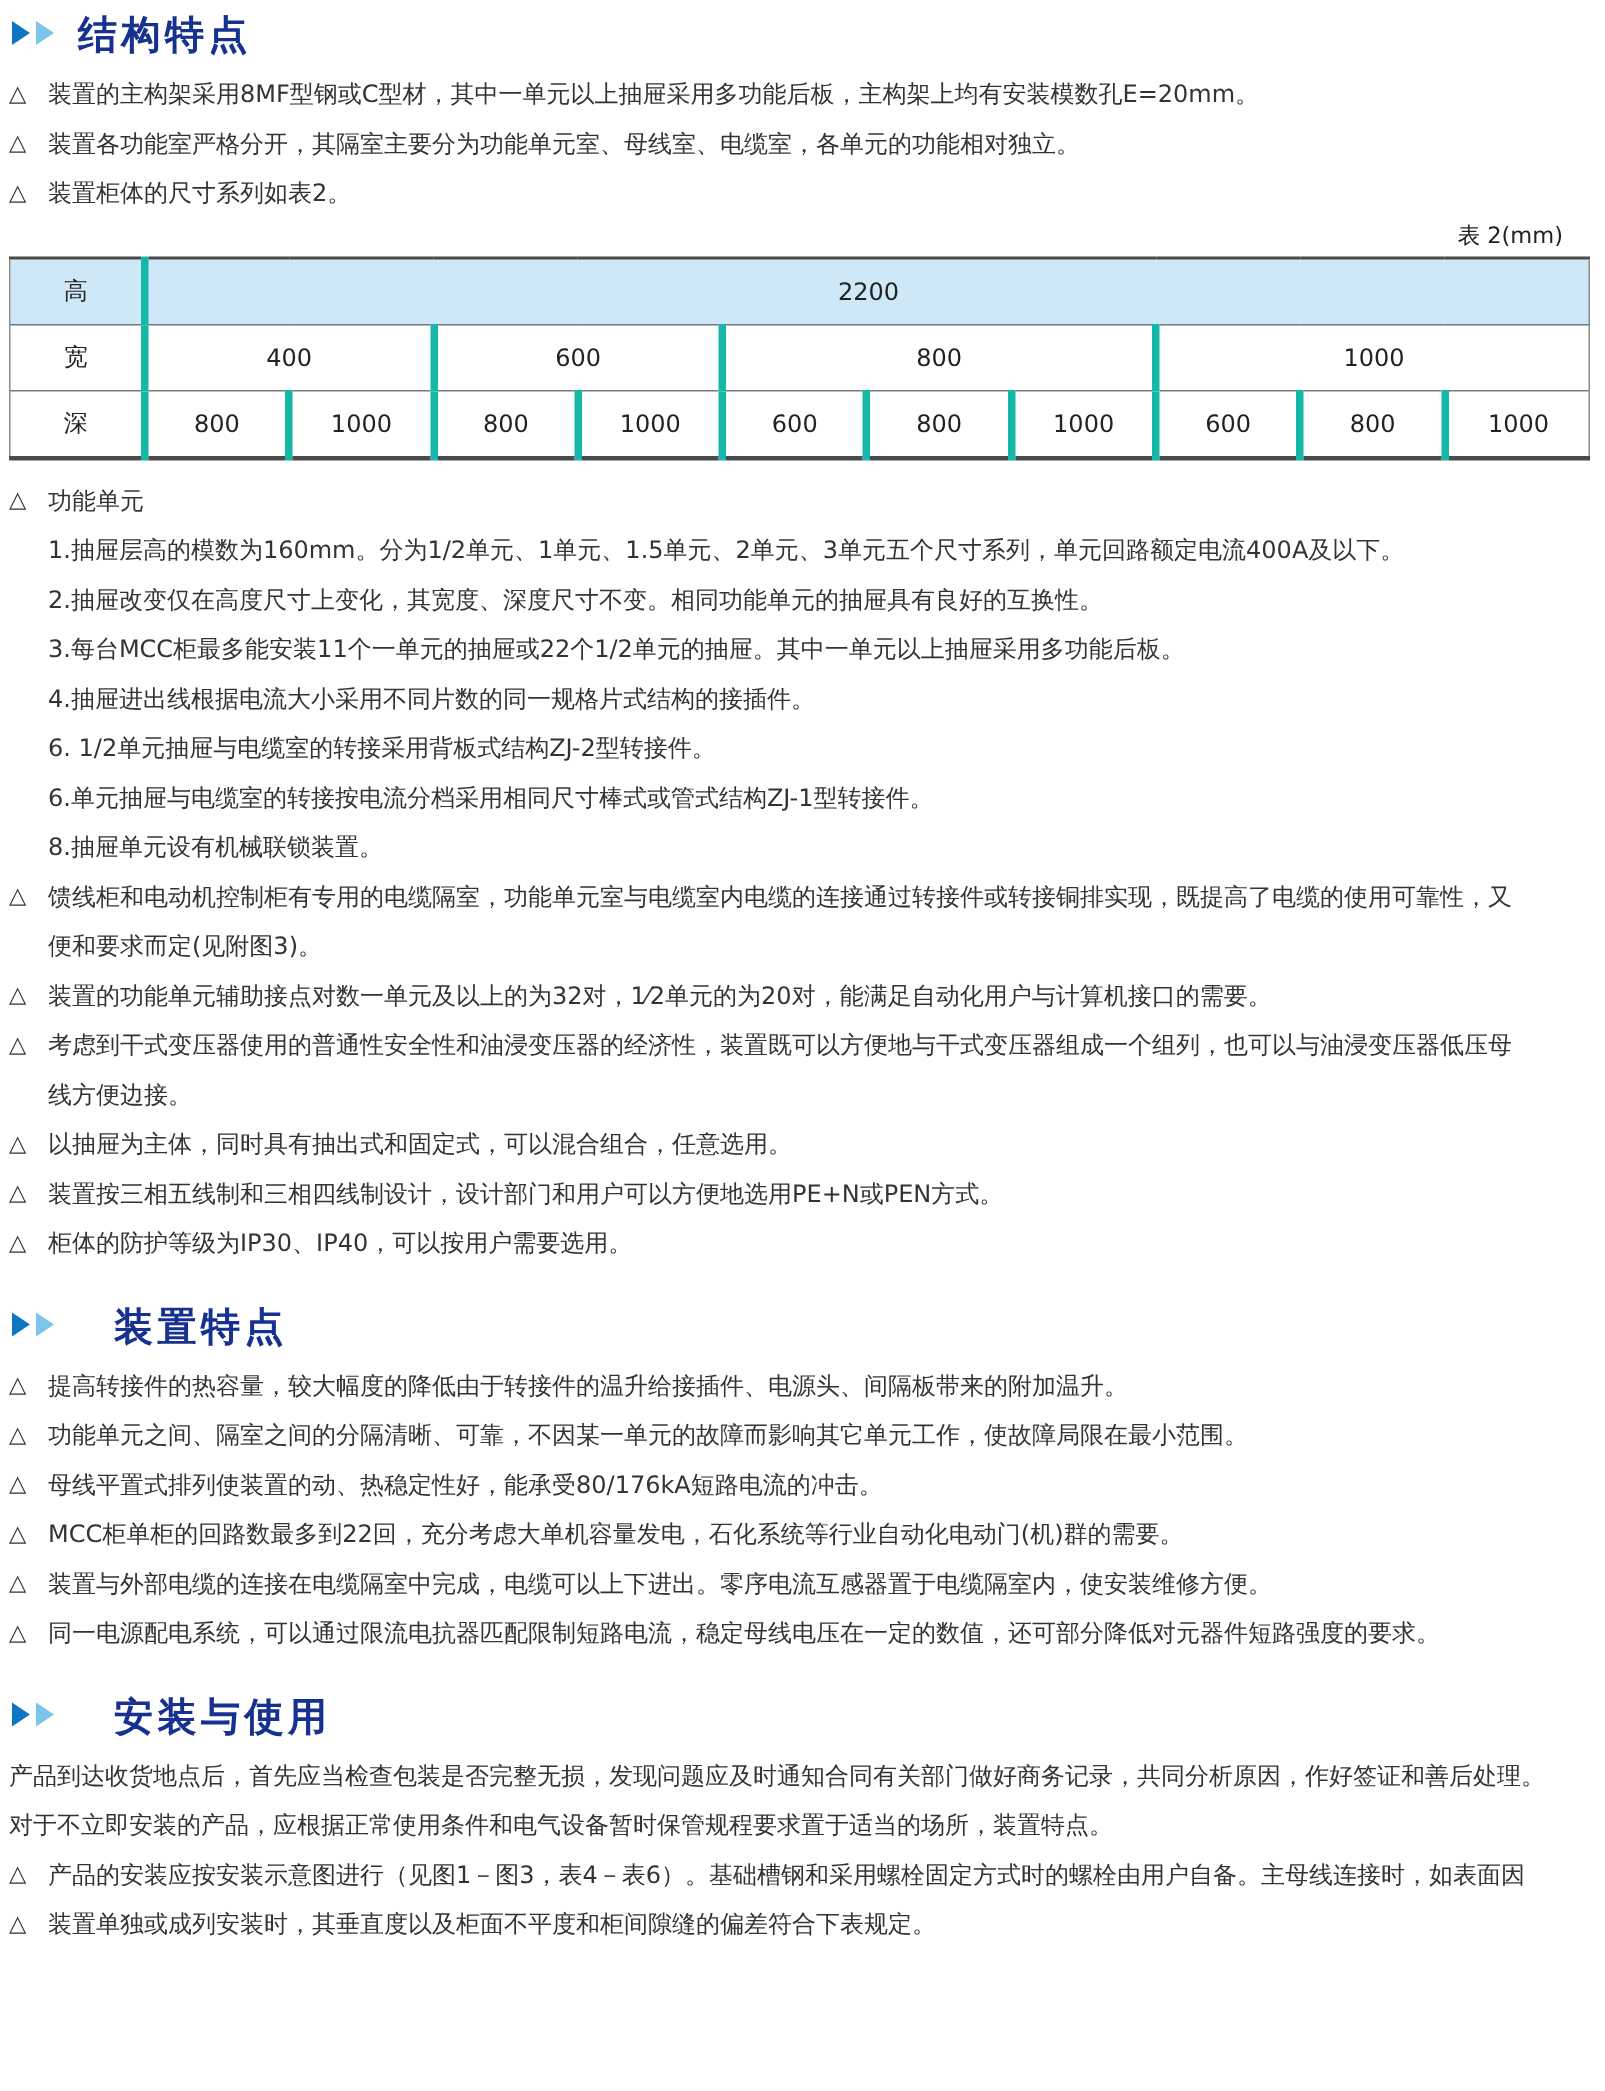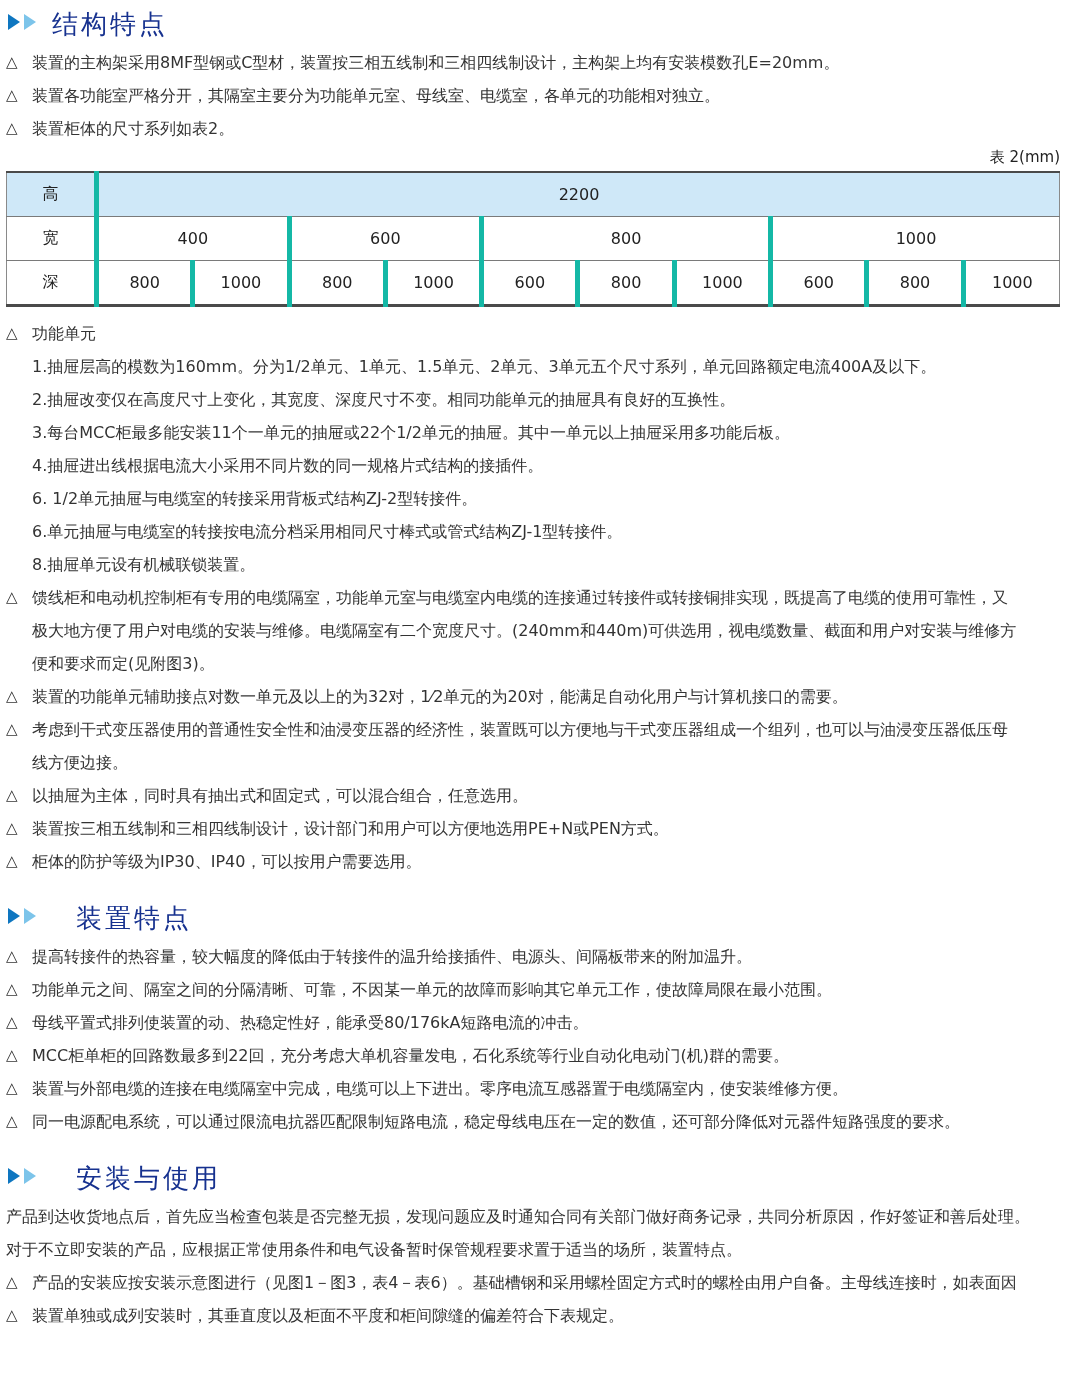--- a/index.html
+++ b/index.html
@@ -9,31 +9,31 @@
   }
   .page{padding:4px 8px 0 6px;}
 
   
   .sec-header{display:flex;align-items:center;margin:0 0 6px 0;height:36px;}
   .sec-header.gap-top{margin-top:20px;gap:24px;}
   .arrows{display:flex;align-items:center;flex:none;margin-left:2px;}
   .tri{width:0;height:0;border-top:8px solid transparent;border-bottom:8px solid transparent;display:inline-block;}
   .tri.dark{border-left:12px solid #0e76c0;}
   .tri.light{border-left:12px solid #7cc4ea;margin-left:4px;}
-  .sec-title{font-size:26px;font-weight:normal;color:#16318f;margin:4px 0 0 16px;letter-spacing:3px;line-height:34px;}
+  .sec-title{font-size:26px;font-weight:bold;color:#16318f;margin:4px 0 0 16px;letter-spacing:3px;line-height:34px;}
 
   
   .line{line-height:33px;font-size:16px;white-space:nowrap;overflow:hidden;}
   .para{display:flex;}
   .marker{width:26px;flex:none;line-height:33px;font-size:15px;color:#333;}
   .ptext{flex:1;min-width:0;}
   .indent{padding-left:26px;}
 
   
-  .table-caption{text-align:right;font-size:15px;color:#222;line-height:20px;margin:2px 2px 4px 0;}
+  .table-caption{text-align:right;font-size:15px;color:#222;line-height:20px;margin:2px 20px 4px 0;}
   table.size{border-collapse:collapse;table-layout:fixed;width:1054px;margin:0 0 10px 0;
     border-top:2px solid #4a4a4a;border-bottom:3px solid #4a4a4a;
     border-left:1px solid #8a8a8a;border-right:1px solid #8a8a8a;}
   table.size td{height:43px;text-align:center;vertical-align:middle;font-size:16px;color:#222;
     border-left:5px solid #14b8a6;border-top:1px solid #7a7a7a;padding:0;}
   table.size tr td:first-child{border-left:none;}
   table.size tr:first-child td{border-top:none;}
   tr.blue td{background:#cfe8f8;}
   col.c-lbl{width:90px;}
 </style>
@@ -46,21 +46,21 @@
     <span class="arrows">
       <i class="tri dark"></i>
       <i class="tri light"></i>
     </span>
     <h1 class="sec-title">结构特点</h1>
   </div>
 
   <div class="para">
     <span class="marker">△</span>
     <div class="ptext">
-        <div class="line">装置的主构架采用8MF型钢或C型材，装置按三相五线制和三相四线制设计，主构架上均有安装模数孔E=20mm。</div>
+        <div class="line">装置的主构架采用8MF型钢或C型材，其中一单元以上抽屉采用多功能后板，主构架上均有安装模数孔E=20mm。</div>
       </div>
   </div>
   <div class="para">
     <span class="marker">△</span>
     <div class="ptext">
         <div class="line">装置各功能室严格分开，其隔室主要分为功能单元室、母线室、电缆室，各单元的功能相对独立。</div>
       </div>
   </div>
   <div class="para">
     <span class="marker">△</span>
@@ -125,21 +125,20 @@
   <div class="line indent">3.每台MCC柜最多能安装11个一单元的抽屉或22个1/2单元的抽屉。其中一单元以上抽屉采用多功能后板。</div>
   <div class="line indent">4.抽屉进出线根据电流大小采用不同片数的同一规格片式结构的接插件。</div>
   <div class="line indent">6. 1/2单元抽屉与电缆室的转接采用背板式结构ZJ-2型转接件。</div>
   <div class="line indent">6.单元抽屉与电缆室的转接按电流分档采用相同尺寸棒式或管式结构ZJ-1型转接件。</div>
   <div class="line indent">8.抽屉单元设有机械联锁装置。</div>
 
   <div class="para">
     <span class="marker">△</span>
     <div class="ptext">
       <div class="line">馈线柜和电动机控制柜有专用的电缆隔室，功能单元室与电缆室内电缆的连接通过转接件或转接铜排实现，既提高了电缆的使用可靠性，又</div>
-      <div class="line">极大地方便了用户对电缆的安装与维修。电缆隔室有二个宽度尺寸。(240mm和440m)可供选用，视电缆数量、截面和用户对安装与维修方</div>
       <div class="line">便和要求而定(见附图3)。</div>
     </div>
   </div>
   <div class="para">
     <span class="marker">△</span>
     <div class="ptext">
         <div class="line">装置的功能单元辅助接点对数一单元及以上的为32对，1⁄2单元的为20对，能满足自动化用户与计算机接口的需要。</div>
       </div>
   </div>
   <div class="para">

